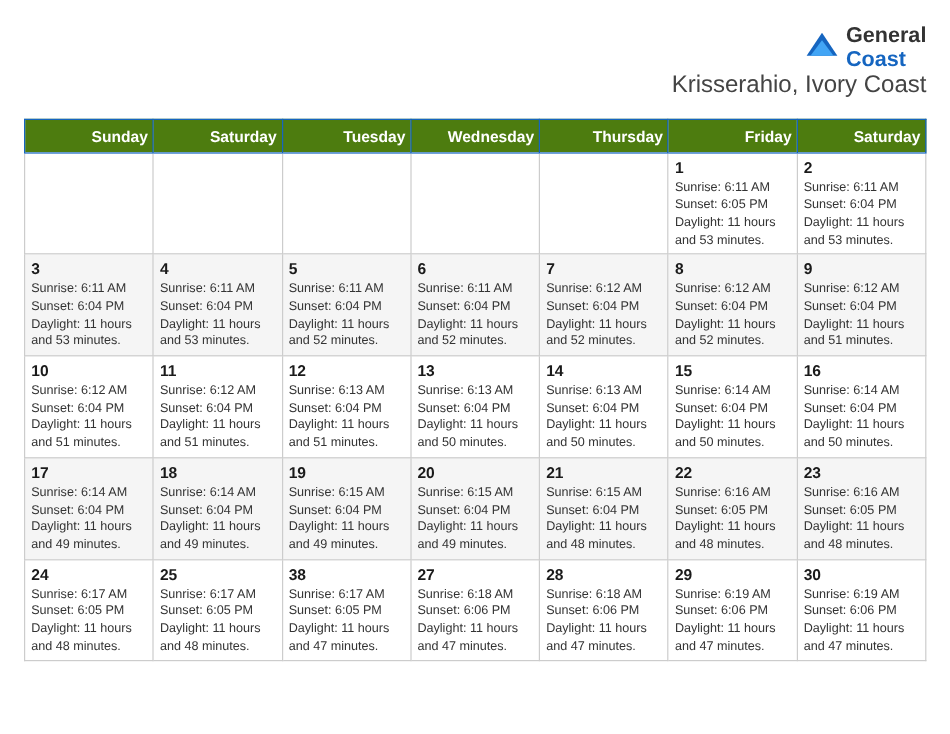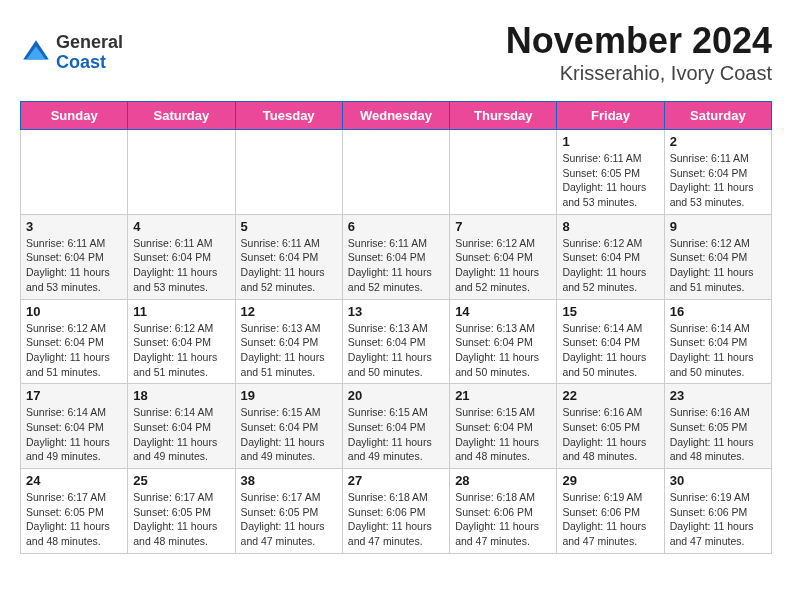--- a/index.html
+++ b/index.html
@@ -6,22 +6,23 @@
     body {
       font-family: Arial, sans-serif;
       background: #fff;
       width: 792px;
       min-height: 612px;
       padding: 20px;
     }
     .header {
       display: flex;
       justify-content: space-between;
-      align-items: center;
+      align-items: flex-end;
       margin-bottom: 16px;
+      flex-direction: column;
     }
     .logo {
       display: flex;
       align-items: center;
       gap: 4px;
     }
     .logo-text {
       display: flex;
       flex-direction: column;
       font-size: 18px;
@@ -46,24 +47,24 @@
     .subtitle {
       font-size: 20px;
       color: #444;
     }
     table {
       width: 100%;
       border-collapse: collapse;
       font-size: 11px;
     }
     thead tr th {
-      background-color: #ec4899;
+      background-color: #4d7c0f;
       color: #fff;
       padding: 6px 4px;
-      text-align: center;
+      text-align: right;
       font-size: 13px;
       font-weight: bold;
       border: 1px solid #1565c0;
     }
     tbody tr td {
       border: 1px solid #ccc;
       vertical-align: top;
       padding: 4px 5px;
       min-height: 70px;
       height: 80px;
@@ -96,21 +97,20 @@
     <svg class="logo-icon" viewBox="0 0 40 40" xmlns="http://www.w3.org/2000/svg">
       <polygon points="20,4 36,28 4,28" fill="#1565c0"></polygon>
       <polygon points="20,12 32,28 8,28" fill="#42a5f5"></polygon>
     </svg>
     <div class="logo-text">
       <span>General</span>
       <span class="logo-blue">Coast</span>
     </div>
   </div>
   <div class="title-block">
-    <div class="month-title">November 2024</div>
     <div class="subtitle">Krisserahio, Ivory Coast</div>
   </div>
 </div>
 
 <table>
   <thead>
     <tr>
     <th>Sunday</th>
         <th>Saturday</th>
         <th>Tuesday</th>

